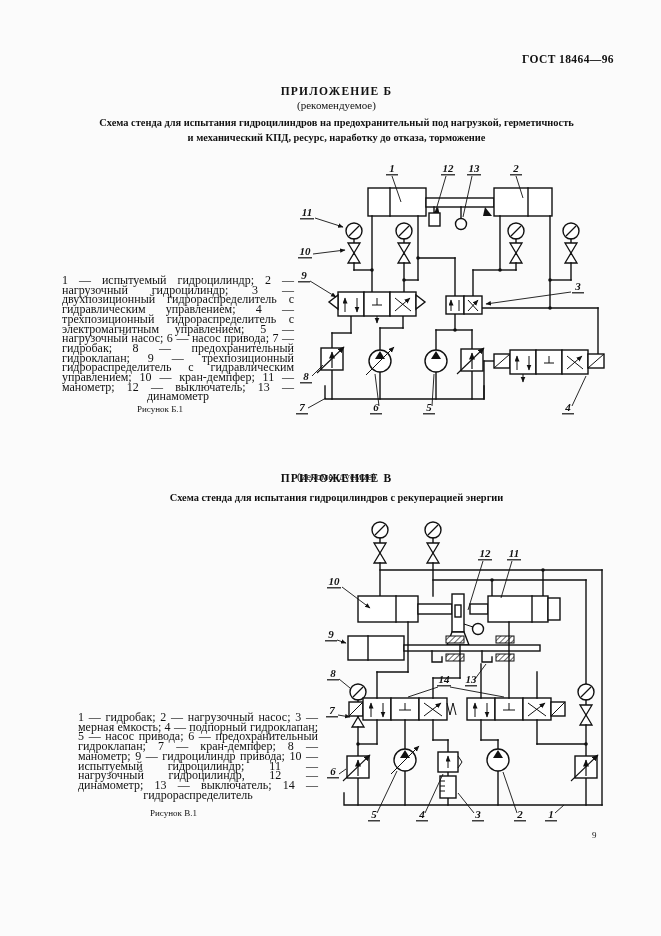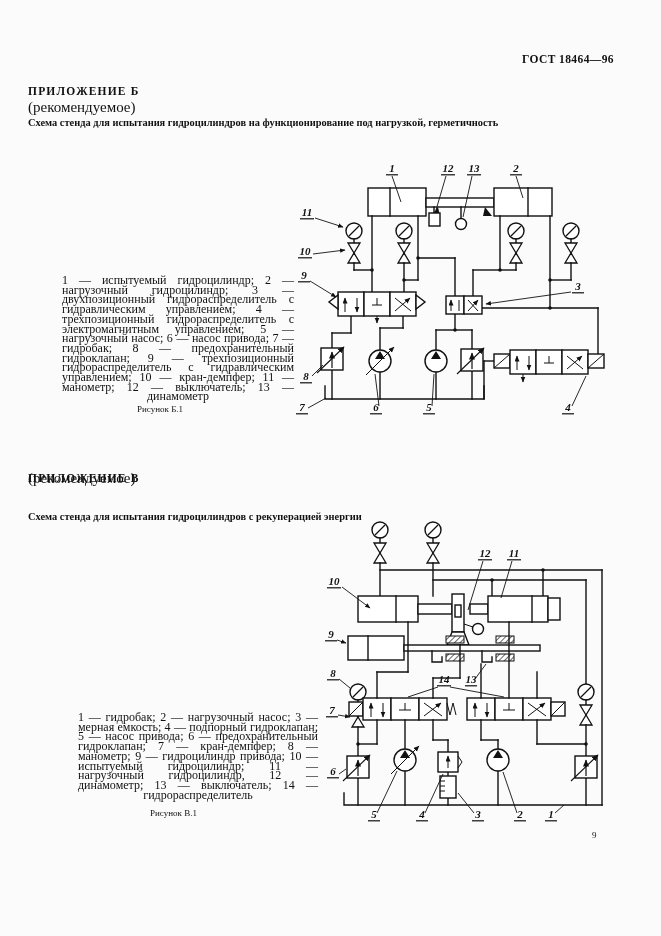--- a/index.html
+++ b/index.html
@@ -1,22 +1,22 @@
 <!DOCTYPE html>
 <html><head>
 <meta charset="utf-8">
 <style>
   html,body{margin:0;padding:0;background:#e9e9ee;}
   .page{position:relative;width:661px;height:936px;margin:0 auto;background:#fbfbfb;
         font-family:"Liberation Serif","DejaVu Serif",serif;color:#111;overflow:hidden;}
   .abs{position:absolute;}
   .doc-number{top:53px;right:47px;font-weight:bold;font-size:11.5px;letter-spacing:.4px;}
-  .centered{left:28px;right:16px;text-align:left;}
+  .centered{left:28px;right:16px;text-align:center;}
   .app-heading{font-weight:bold;font-size:11.5px;letter-spacing:1.2px;}
-  .app-sub{font-size:15px;}
+  .app-sub{font-size:11px;}
   .app-title{font-weight:bold;font-size:10.4px;line-height:14.5px;}
   .legend{font-size:12px;line-height:9.7px;text-align:justify;text-align-last:center;font-style:normal;}
   .caption{font-size:9px;text-align:center;}
   .page-number{font-size:9px;}
   svg .s{stroke:#111;stroke-width:1.4;fill:none;stroke-linecap:square;}
   svg .sf{stroke:#111;stroke-width:1.4;fill:#fff;}
   svg .thin{stroke:#111;stroke-width:1;fill:none;}
   svg .ld{stroke:#111;stroke-width:.9;fill:none;}
   svg .und{stroke:#111;stroke-width:1.2;}
   svg .co{font-family:"Liberation Serif","DejaVu Serif",serif;font-size:11px;font-weight:bold;font-style:italic;fill:#111;}
@@ -25,21 +25,22 @@
 </head>
 <body>
 
 <div class="page">
 
   <div class="abs doc-number">ГОСТ 18464—96</div>
 
   <div class="abs centered app-heading" style="top:85px">ПРИЛОЖЕНИЕ Б</div>
   <div class="abs centered app-sub" style="top:99px">(рекомендуемое)</div>
   <div class="abs centered app-title" style="top:116px">
-    <div>Схема стенда для испытания гидроцилиндров на функционирование под нагрузкой, герметичность</div>
+    <div>Схема стенда для испытания гидроцилиндров на предохранительный под нагрузкой, герметичность</div>
+    <div>и механический КПД, ресурс, наработку до отказа, торможение</div>
   </div>
 
   <svg class="abs" style="left:288px;top:158px" width="335" height="260" viewBox="0 0 335 260">
     <defs>
       <marker id="arr" markerWidth="7" markerHeight="6" refX="5.5" refY="2.5" orient="auto">
         <path d="M0,0 L6,2.5 L0,5 Z" fill="#111"></path>
       </marker>
       <pattern id="hatch" width="4" height="4" patternUnits="userSpaceOnUse" patternTransform="rotate(45)">
         <rect width="4" height="4" fill="#fff"></rect>
           <line x1="0" y1="0" x2="0" y2="4" stroke="#111" stroke-width="1.3"></line>
@@ -236,21 +237,21 @@
         <line x1="274" y1="255.8" x2="286" y2="255.8" class="und"></line>
         <line x1="284" y1="248" x2="298" y2="218" class="ld"></line>
     </g>
   </svg>
 
   <div class="abs legend" style="left:62px;top:276px;width:232px">1 — испытуемый гидроцилиндр; 2 — нагрузочный гидроцилиндр; 3 — двухпозиционный гидрораспределитель с гидравлическим управлением; 4 — трехпозиционный гидрораспределитель с электромагнитным управлением; 5 — нагрузочный насос; 6 — насос привода; 7 — гидробак; 8 — предохранительный гидроклапан; 9 — трехпозиционный гидрораспределитель с гидравлическим управлением; 10 — кран-демпфер; 11 — манометр; 12 — выключатель; 13 — динамометр</div>
   <div class="abs caption" style="left:137px;top:404px">Рисунок Б.1</div>
 
   <div class="abs centered app-heading" style="top:472px">ПРИЛОЖЕНИЕ В</div>
   <div class="abs centered app-sub" style="top:470px">(рекомендуемое)</div>
-  <div class="abs centered app-title" style="top:510px">
+  <div class="abs centered app-title" style="top:491px">
     <div>Схема стенда для испытания гидроцилиндров с рекуперацией энергии</div>
   </div>
 
   <svg class="abs" style="left:296px;top:512px" width="335" height="335" viewBox="0 0 335 335">
 
     <g>
       <use href="#gaugeSym" x="84" y="18"></use>
         <line x1="84" y1="26" x2="84" y2="31" class="s"></line>
         <use href="#damperSym" x="84" y="41"></use>
         <line x1="84" y1="51" x2="84" y2="84" class="s"></line>

